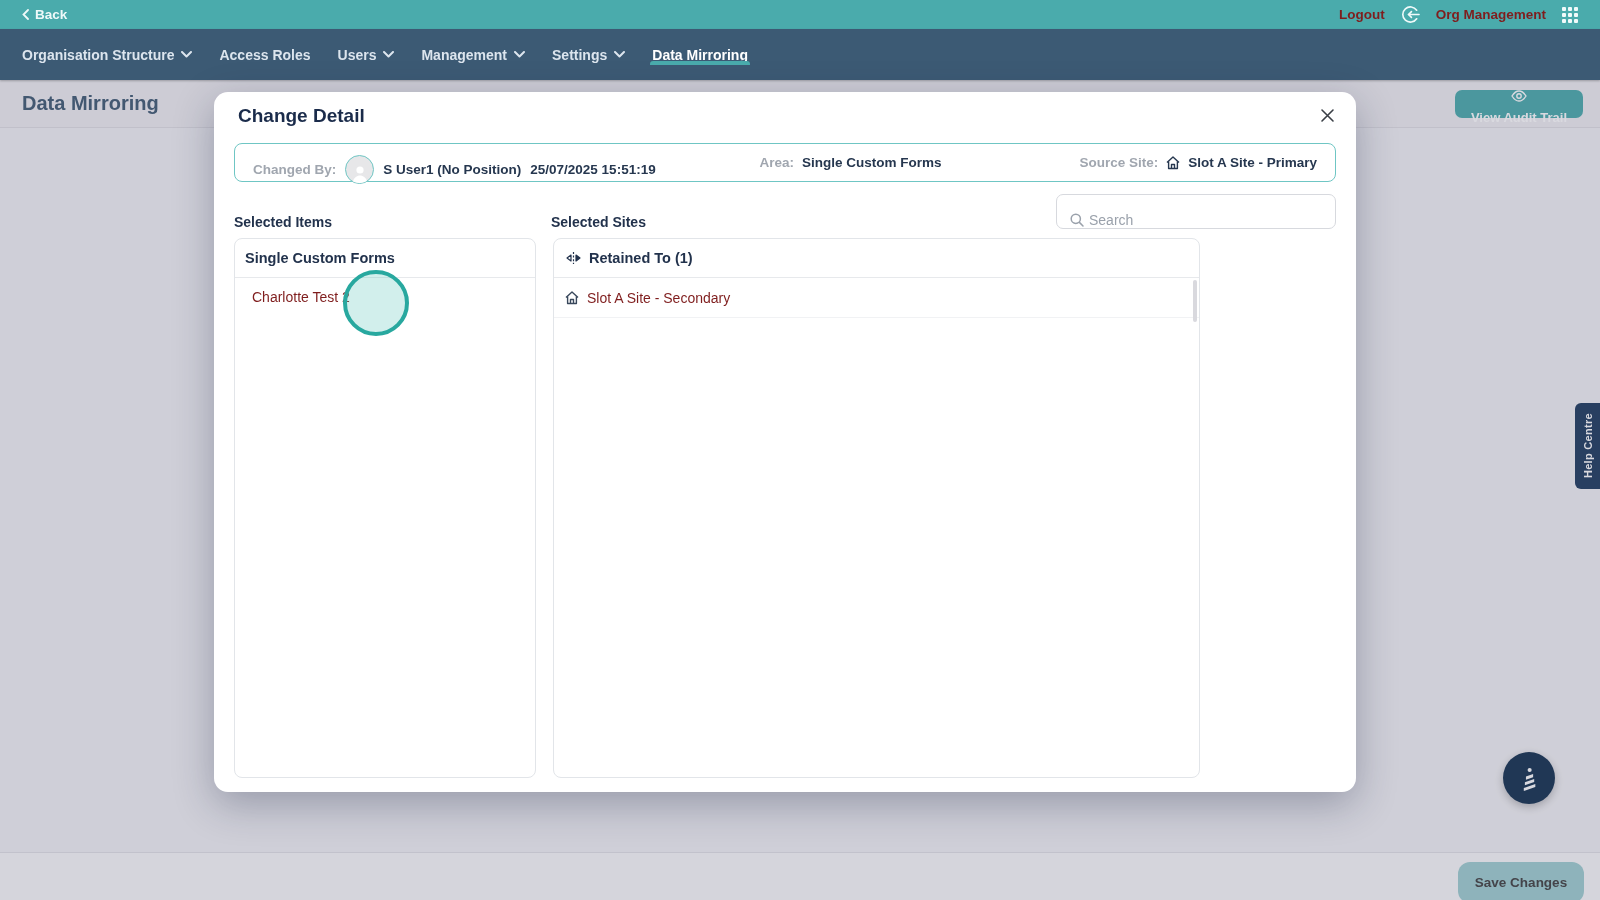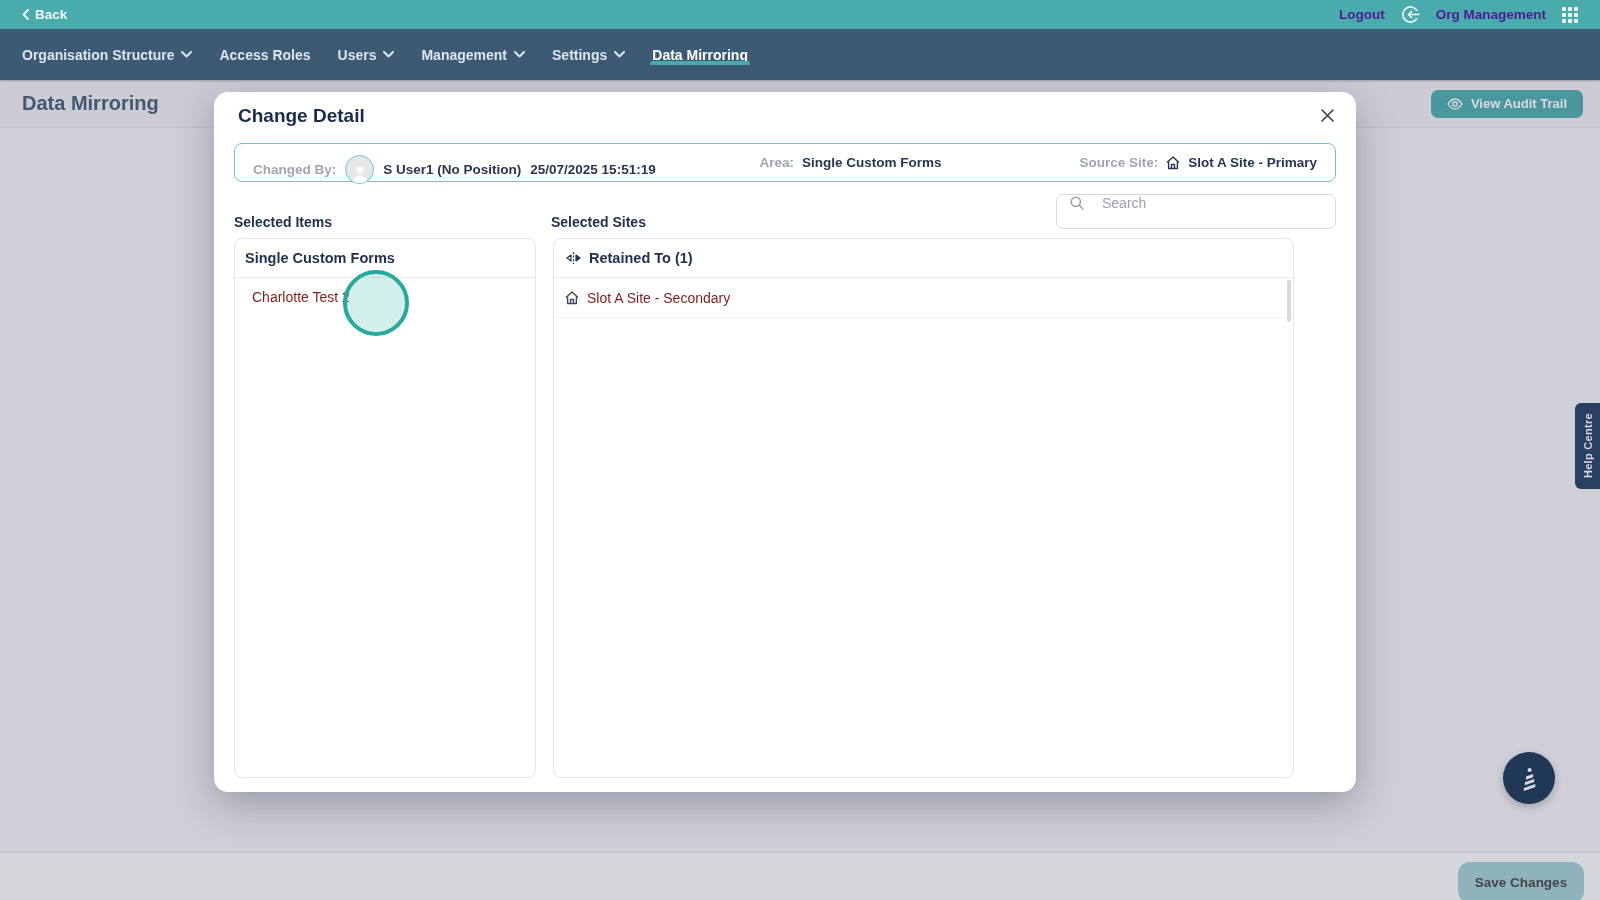--- a/index.html
+++ b/index.html
@@ -3,40 +3,40 @@
 <meta charset="utf-8">
 <style>
   * { margin:0; padding:0; box-sizing:border-box; }
   html,body { width:1600px; height:900px; overflow:hidden; }
   body { font-family:"Liberation Sans", sans-serif; background:#f3f3f6; position:relative; }
 
   
   .topbar { position:absolute; top:0; left:0; width:1600px; height:29px; background:#4aabac;
             display:flex; align-items:center; justify-content:space-between; padding:0 22px; z-index:60; }
   .back-link { display:flex; align-items:center; gap:6px; color:#eef9f9; font-size:13.5px; font-weight:600; cursor:pointer; }
-  .topbar-right { display:flex; align-items:center; gap:16px; color:#4c1d95; font-size:13.5px; font-weight:600; }
+  .topbar-right { display:flex; align-items:center; gap:16px; color:#7f1d1d; font-size:13.5px; font-weight:600; }
 
   
   .navbar { position:absolute; top:29px; left:0; width:1600px; height:51px; background:#3c5a74;
             display:flex; align-items:stretch; gap:27px; padding:15px 22px; z-index:60;
             box-shadow:0 1px 2px rgba(0,0,0,0.25); }
   .nav-item { position:relative; display:flex; align-items:center; gap:7px; color:#dce5ee;
               font-size:14px; font-weight:600; cursor:pointer; }
   .nav-item.active { color:#ffffff; }
   .nav-item.active .nav-underline { position:absolute; bottom:0; left:-2px; right:-2px; height:4px;
               background:#4aabac; border-radius:3px 3px 0 0; }
 
   
   .page-header { position:absolute; top:80px; left:0; width:1600px; height:48px; background:#f0eff3;
                  border-bottom:1px solid #e0dfe5; display:flex; align-items:center;
                  justify-content:space-between; padding:0 17px 0 22px; }
   .page-title { color:#3f5a73; font-size:20px; font-weight:bold; }
   .audit-btn { display:flex; align-items:center; gap:8px; background:#4aabac; color:#ffffff;
                border:none; border-radius:7px; height:28px; padding:0 16px; font-size:13px;
-               font-weight:600; cursor:pointer; }
+               font-weight:600; cursor:pointer;flex-direction:column; }
 
   
   .content-bg { position:absolute; top:128px; left:0; width:1600px; height:724px; background:#f3f3f6; }
   .footer-bar { position:absolute; top:852px; left:0; width:1600px; height:48px; background:#fafafb;
                 border-top:1px solid #e2e2e7; }
   .save-btn { position:absolute; right:16px; top:9px; width:126px; height:41px; background:#9fcfd1;
               color:#404040; border:none; border-radius:12px; font-size:13.5px; font-weight:bold; }
 
   
   .help-tab { position:absolute; top:403px; right:0; width:25px; height:86px; background:#1d3a5e;
@@ -65,30 +65,30 @@
   .info-label { color:#a0a6af; font-weight:600; }
   .info-value { color:#26374f; font-weight:bold; }
   .ib-left  { display:flex; align-items:center; gap:9px; flex:1 1 auto;margin-top:13px; }
   .ib-mid   { display:flex; align-items:center; gap:8px; width:320px; }
   .ib-right { display:flex; align-items:center; gap:7px; }
   .avatar { width:29px; height:29px; border-radius:50%; background:#e7e7e9; border:1.5px solid #6fc6c4;
             display:flex; align-items:flex-end; justify-content:center; overflow:hidden; }
 
   .section-heading { position:absolute; top:122px; color:#22324c; font-size:14px; font-weight:bold; }
   .search-box { position:absolute; left:842px; top:102px; width:280px; height:35px;
-                border:1px solid #d7d9de; border-radius:7px; display:flex; align-items:flex-start;
-                gap:17px; padding:0 12px; background:#fff; }
+                border:1px solid #d7d9de; border-radius:7px; display:flex; align-items:flex-end;
+                gap:4px; padding:0 12px; background:#fff; }
   .search-box input { border:none; outline:none; flex:1; font-size:14px; color:#44505f;
                       font-family:"Liberation Sans", sans-serif; background:transparent; }
   .search-box input::placeholder { color:#9aa1ab; }
 
   .panel { position:absolute; top:146px; height:540px; border:1px solid #e2e5e9; border-radius:8px;
            background:#fff; }
   .panel-left { left:20px; width:302px; }
-  .panel-right { left:339px; width:741px; }
+  .panel-right { left:339px; width:647px; }
   .panel-header { height:39px; display:flex; align-items:center; gap:7px; padding:0 10px 0 11px;
                   border-bottom:1px solid #e7e9ec; color:#22324c; font-size:14.5px; font-weight:bold; }
   .panel-header.plain { padding-left:10px; }
   .panel-item { height:38px; display:flex; align-items:center; gap:7px; padding:0 10px 0 17px;
                 color:#7f1d1d; font-size:14px; cursor:pointer; }
   .panel-right .panel-item { padding-left:10px; height:40px; border-bottom:1px solid #f1f2f4; }
   .scroll-thumb { position:absolute; right:2px; top:41px; width:4px; height:42px;
                   background:#d9d9de; border-radius:2px; }
 
   .click-circle { position:absolute; left:129px; top:178px; width:66px; height:66px;

